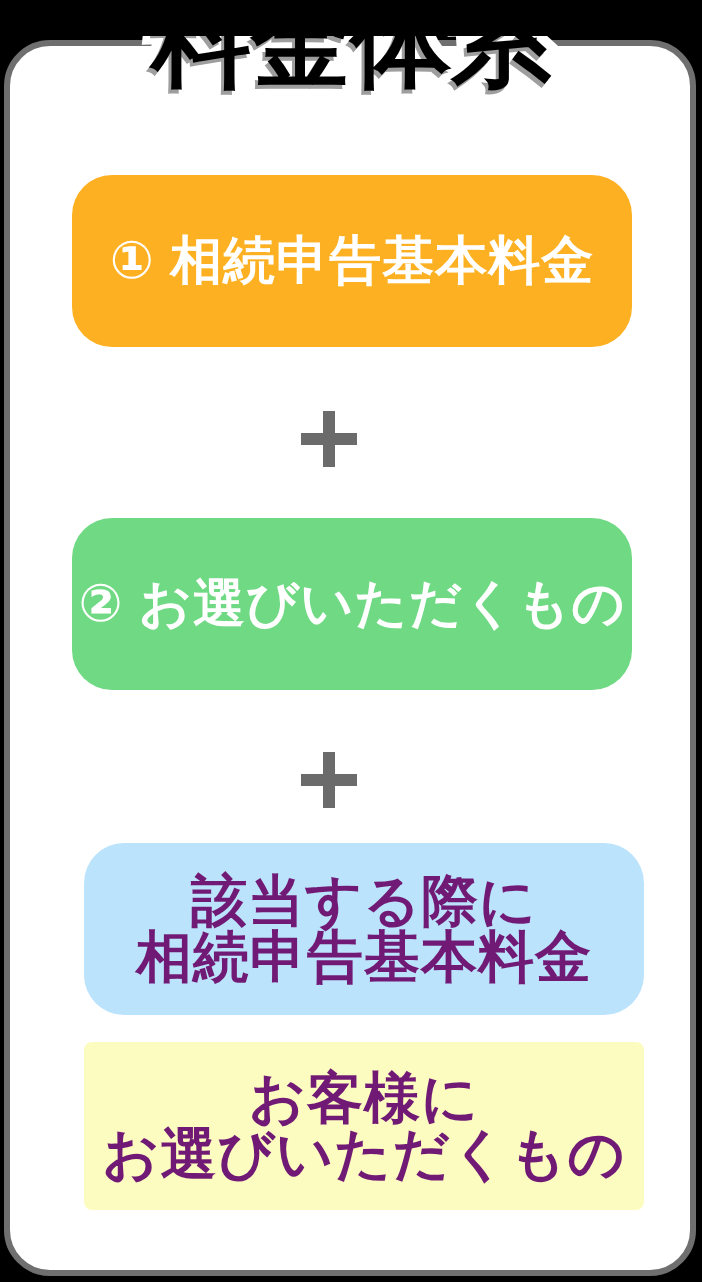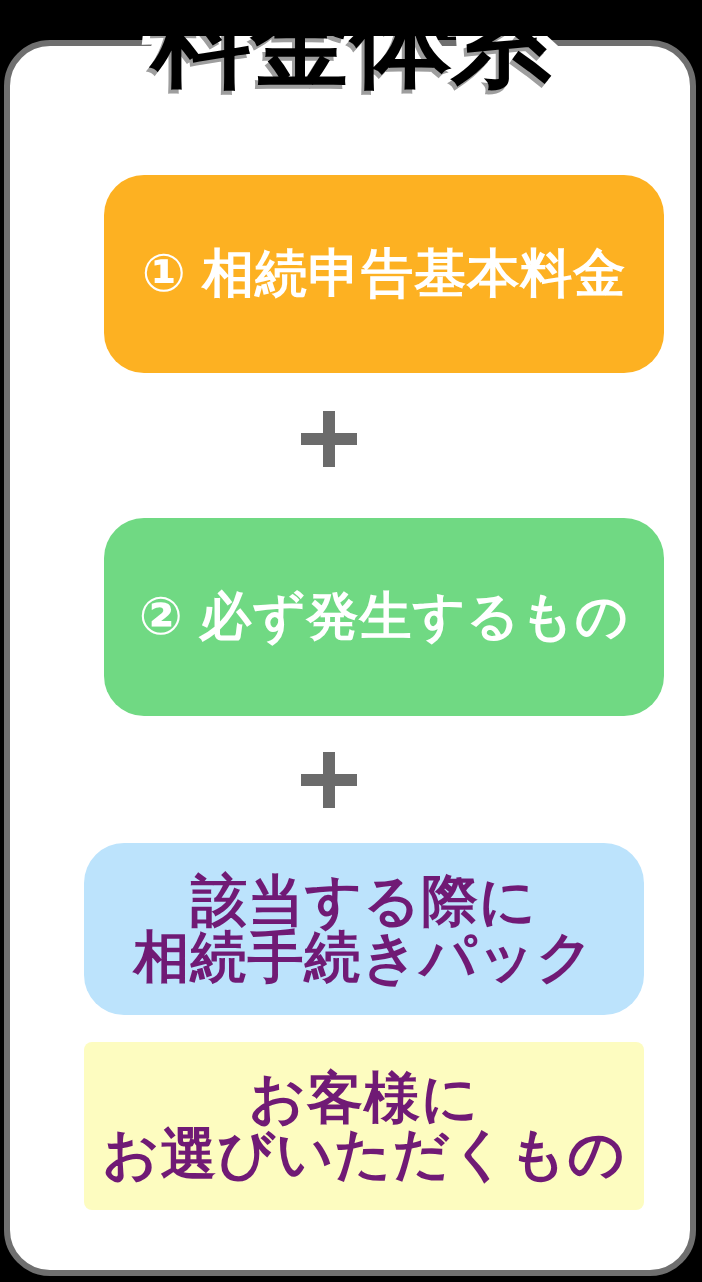--- a/index.html
+++ b/index.html
@@ -72,27 +72,26 @@
     width: 560px;
     border-radius: 40px;
     display: flex;
     flex-direction: column;
     align-items: center;
     justify-content: center;
     z-index: 2;
     text-align: center;
   }
   .box-step {
-    height: 198px;
+    height: 172px;
     color: #ffffff;
     font-size: 52px;
     font-weight: 800;
     letter-spacing: 1px;
     white-space: nowrap;
-    margin-left: 32px;
   }
   .box-step1 { top: 175px; background-color: #fdb122; }
   .box-step2 { top: 518px; background-color: #70d983; }
   .box-note {
     color: #701a75;
     font-size: 56px;
     font-weight: 800;
     line-height: 56px;
     letter-spacing: 1px;
     white-space: nowrap;
@@ -139,31 +138,31 @@
   <div class="flow-box box-step box-step1" style="background-color:#fdb122">
     <span>① 相続申告基本料金</span>
   </div>
 
   <div class="plus-icon plus-1">
     <span class="bar-h"></span>
     <span class="bar-v"></span>
   </div>
 
   <div class="flow-box box-step box-step2" style="background-color:#70d983">
-    <span>② 必ず発生するもの</span>
+    <span>② お選びいただくもの</span>
   </div>
 
   <div class="plus-icon plus-2">
     <span class="bar-h"></span>
     <span class="bar-v"></span>
   </div>
 
   <div class="flow-box box-note box-required" style="background-color:#bce3fc">
     <span>該当する際に</span>
-    <span>相続手続きパック</span>
+    <span>相続申告基本料金</span>
   </div>
 
   <div class="flow-box box-note box-optional" style="background-color:#fdfcc0">
     <span>お客様に</span>
     <span>お選びいただくもの</span>
   </div>
 
 </div>
 
 </body></html>

